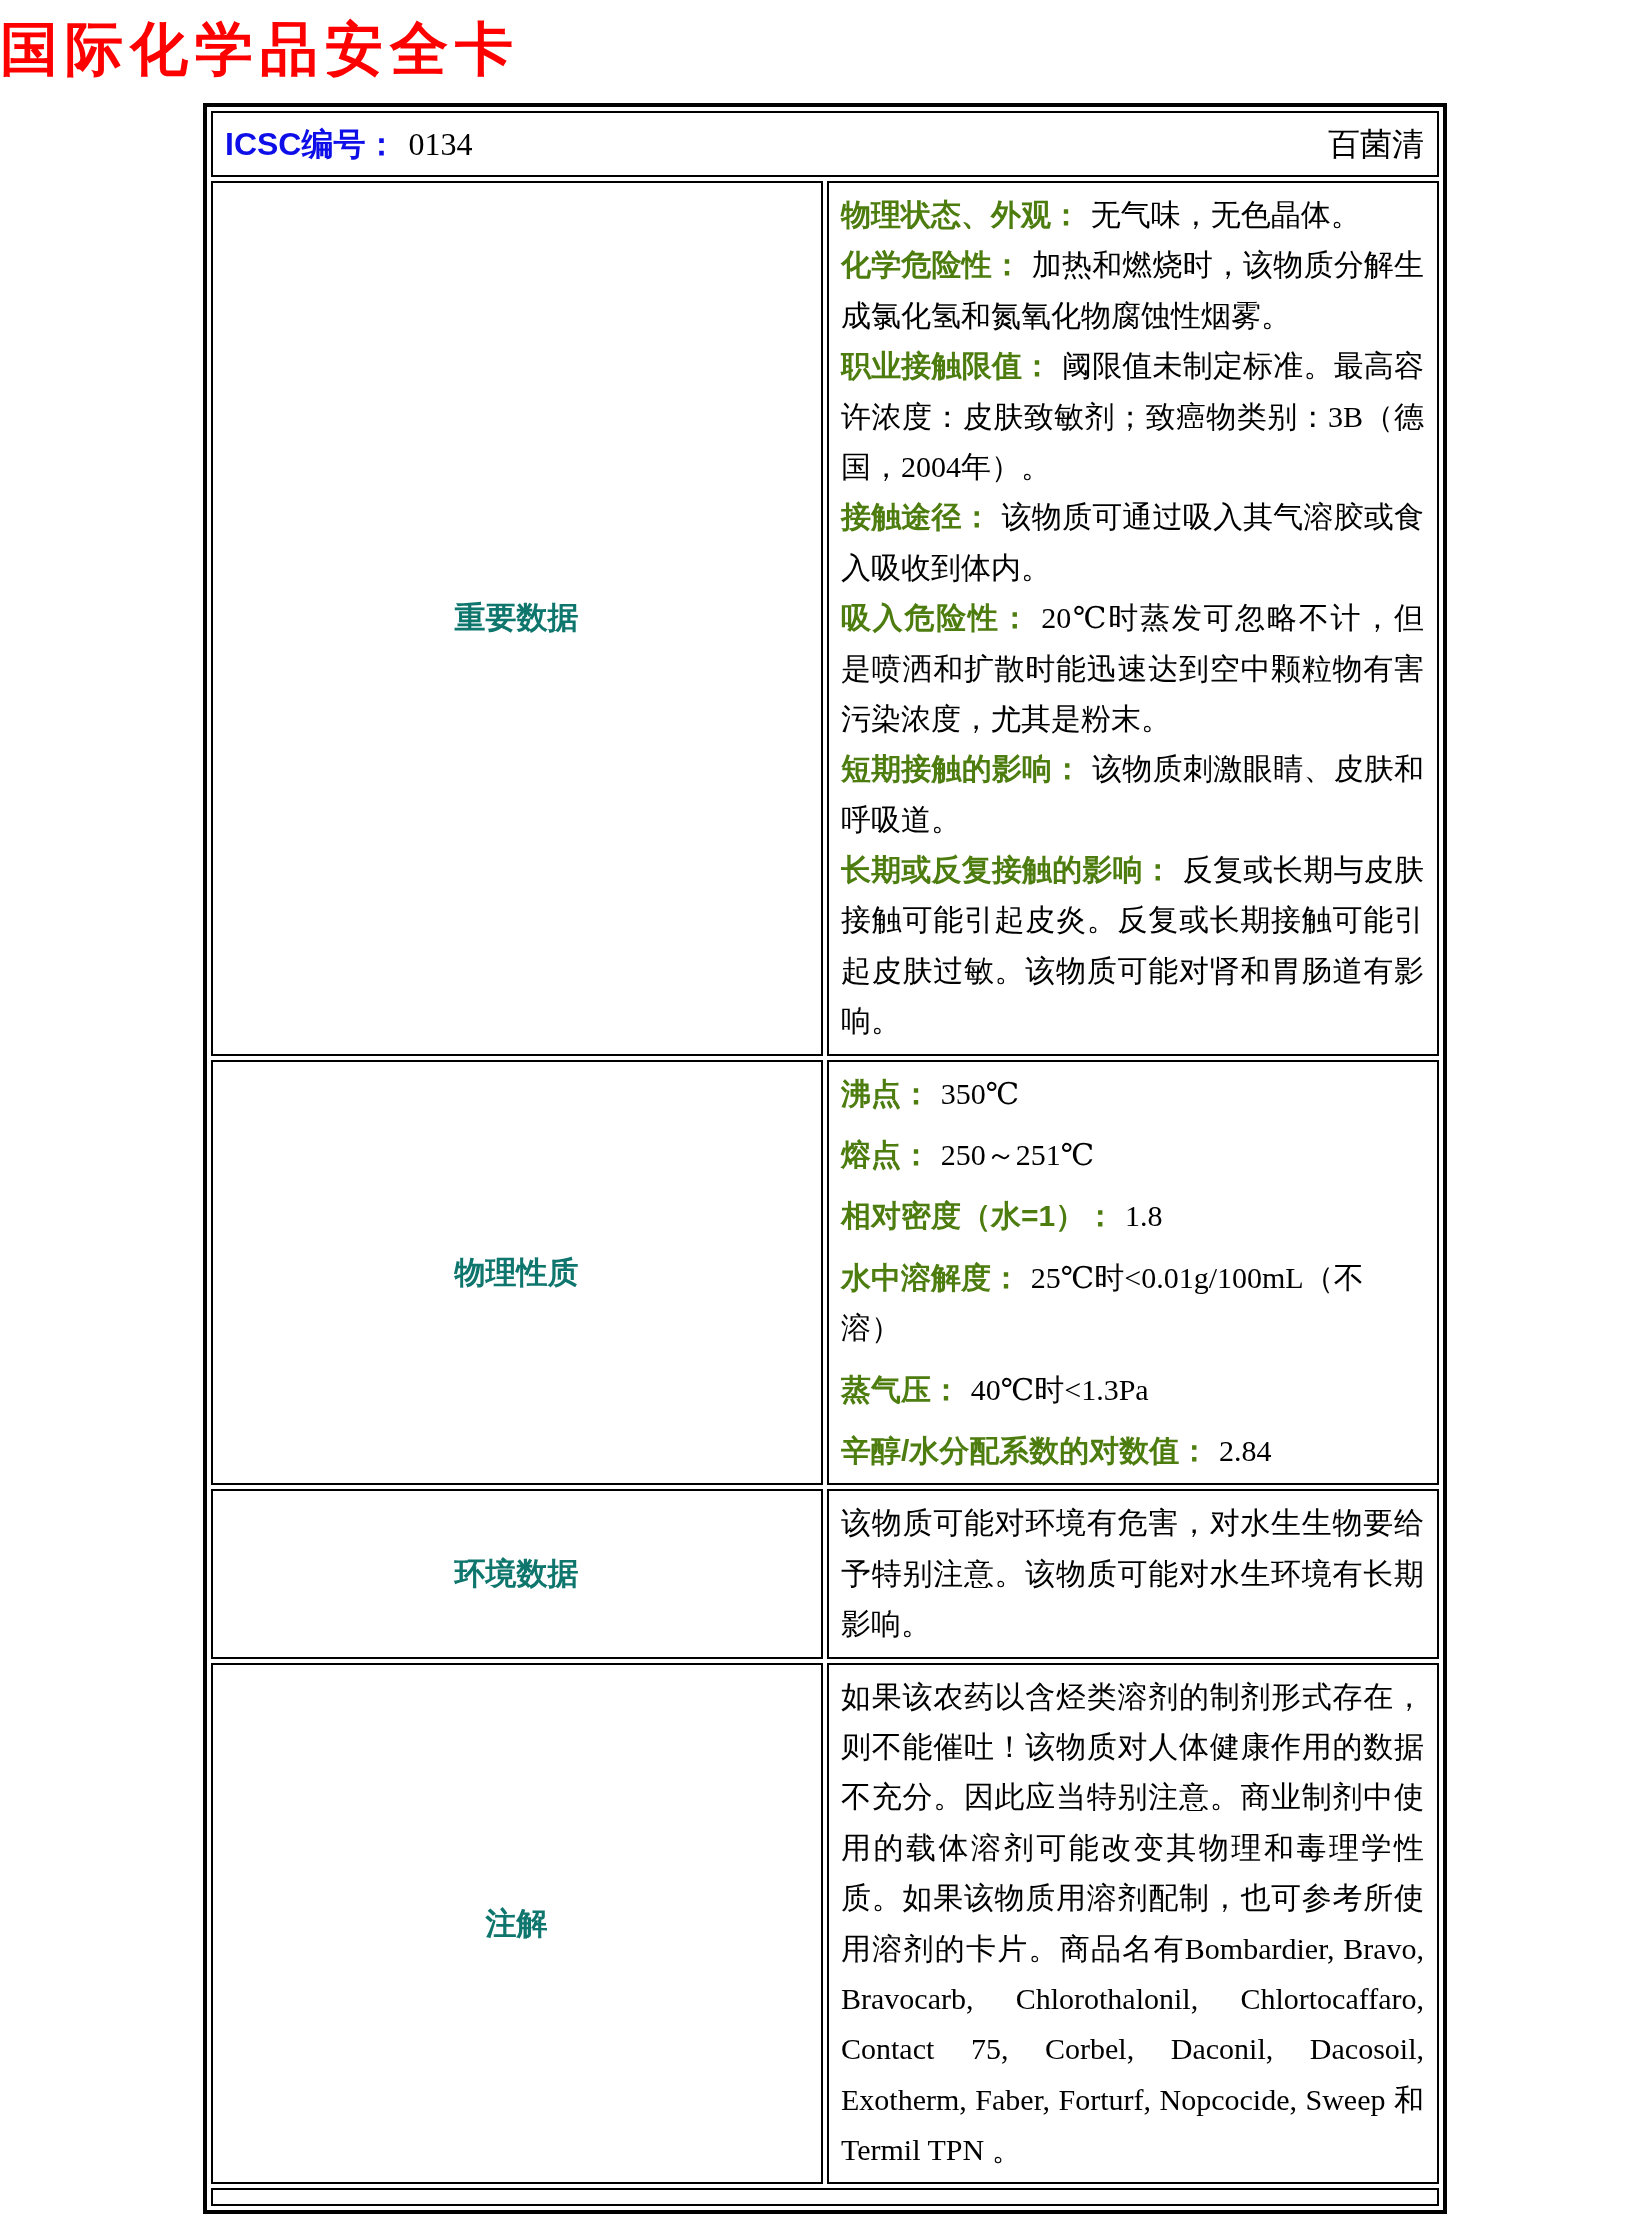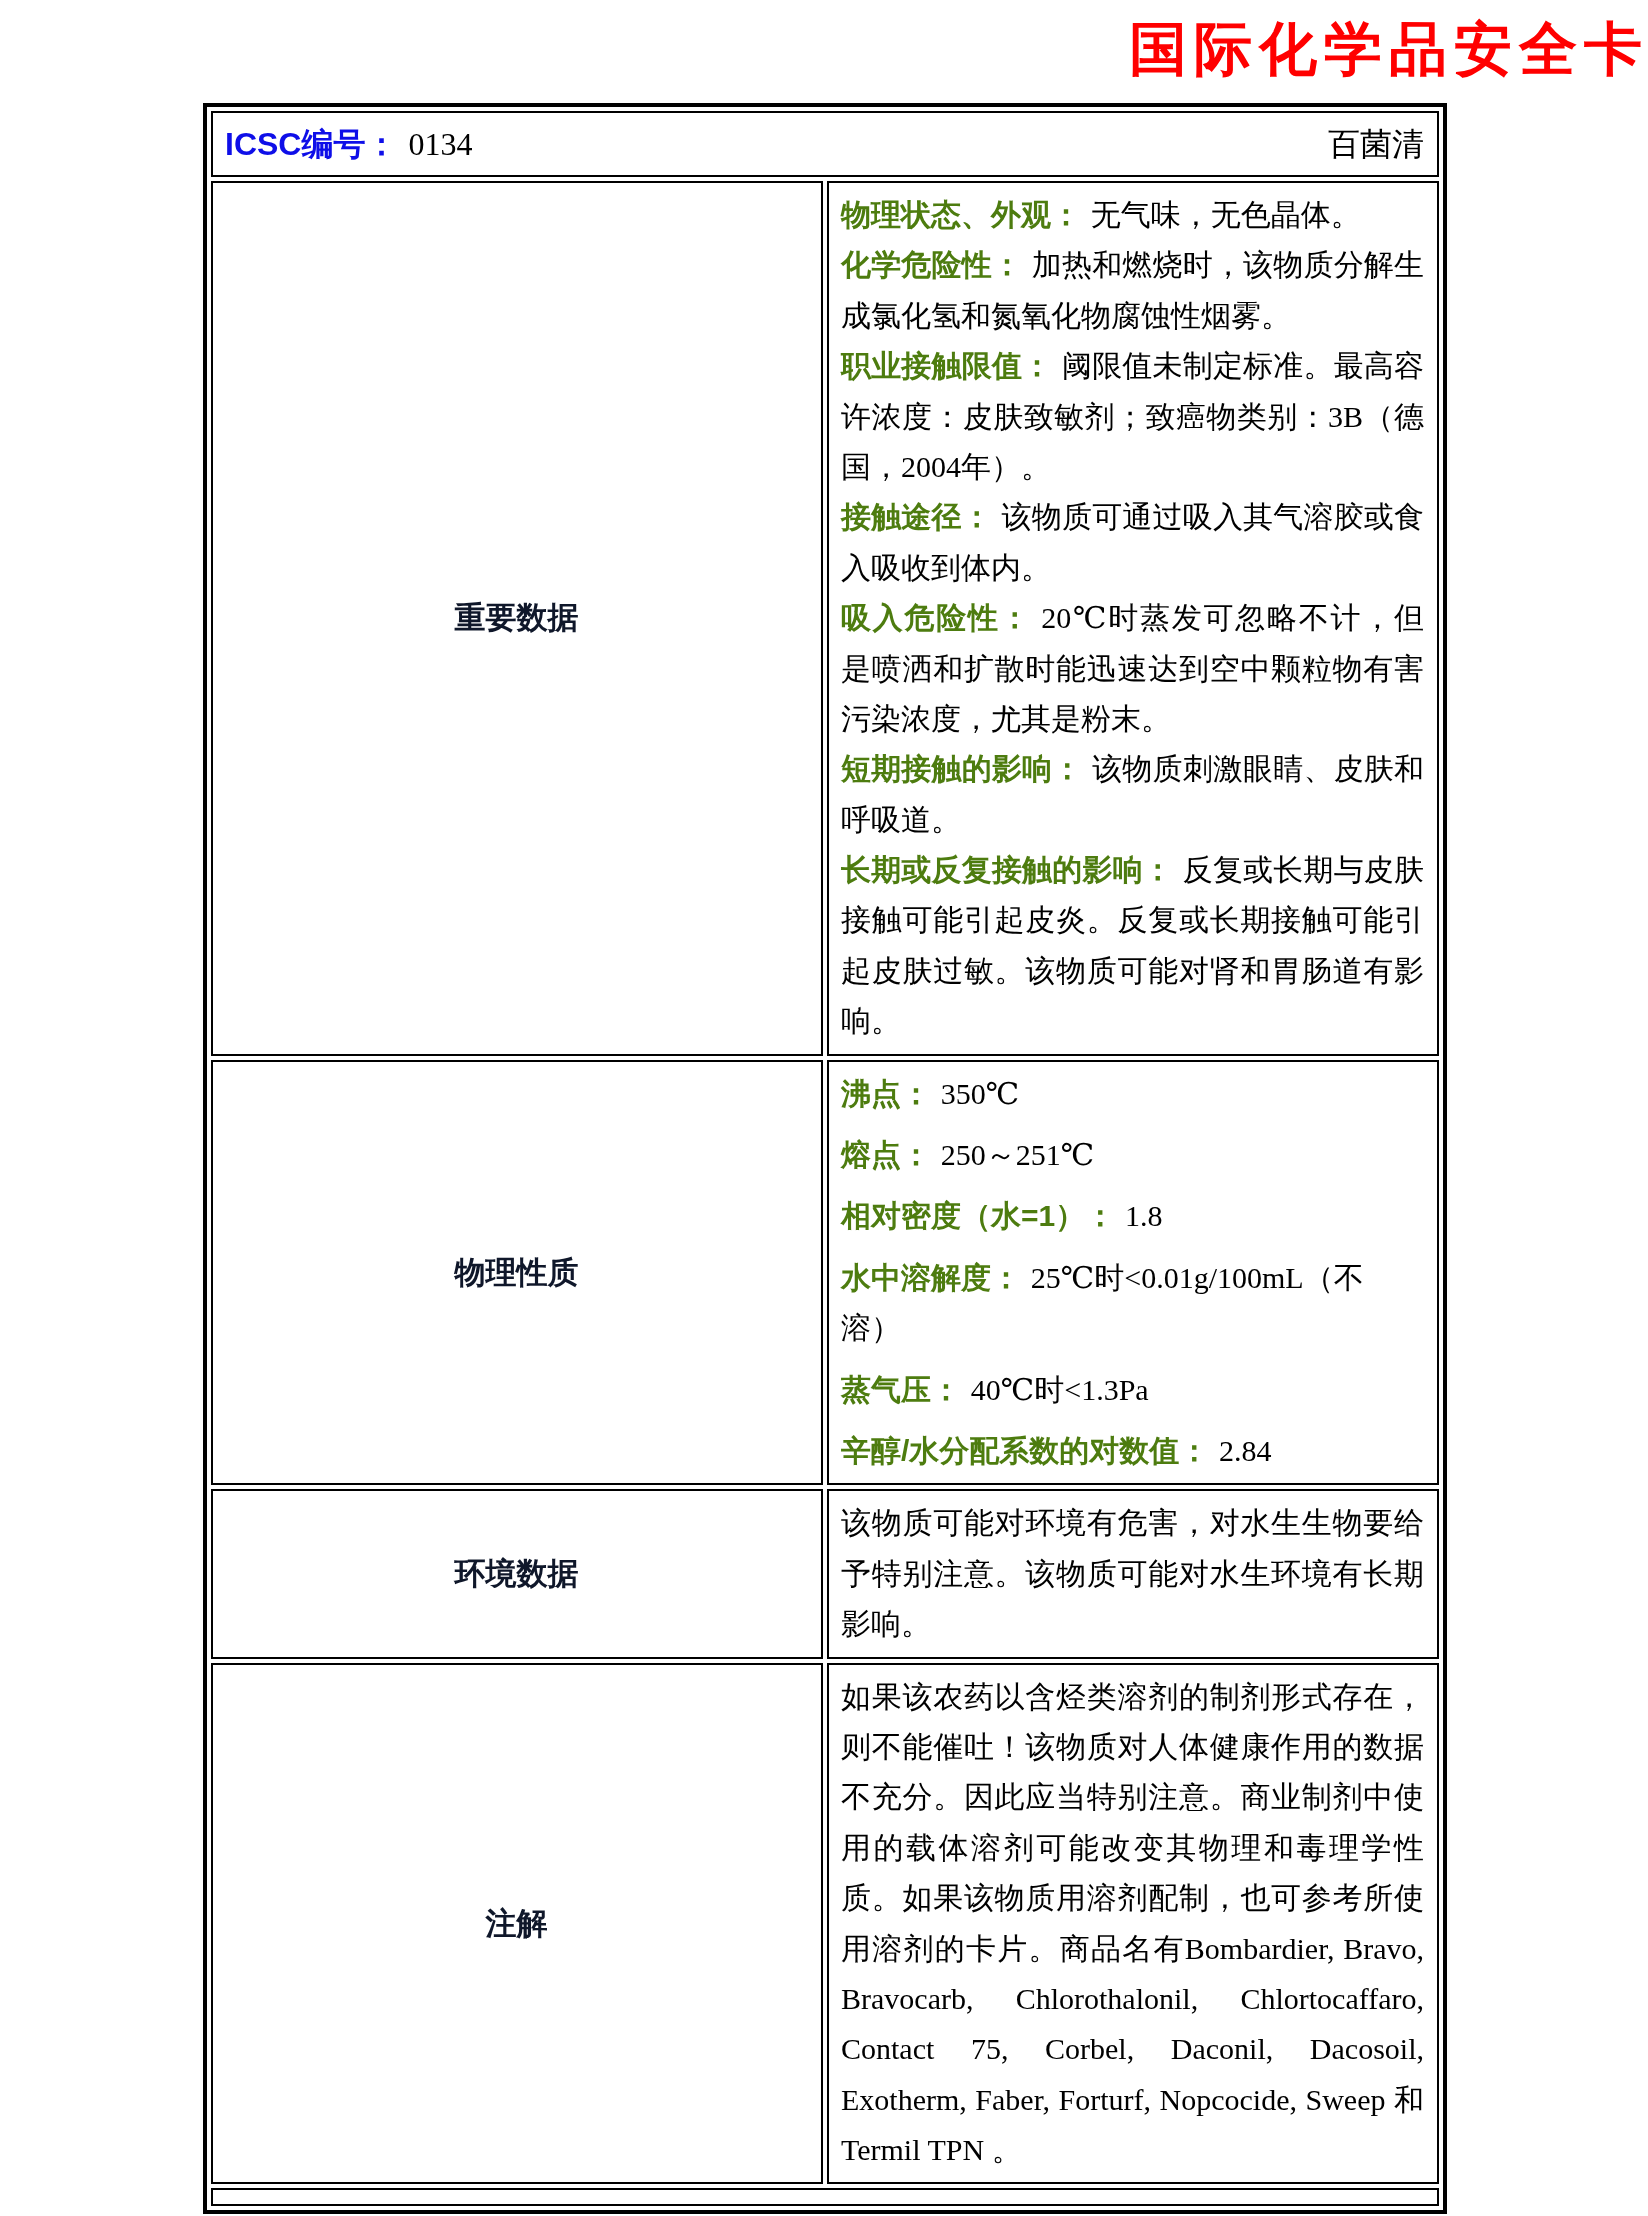--- a/index.html
+++ b/index.html
@@ -2,40 +2,40 @@
 <html style="font-size:11px"><head>
 <meta charset="utf-8">
 <style>
   html,body{margin:0;padding:0;}
   body{
     width:1649px;height:2216px;background:#ffffff;
     font-family:"Liberation Serif","DejaVu Serif",serif;
     color:#000;
   }
   .page-title{
-    text-align:right;color:#ff0000;font-weight:bold;
+    text-align:left;color:#ff0000;font-weight:bold;
     font-size:58px;letter-spacing:7px;
     font-family:"Liberation Serif","DejaVu Serif",serif;
     margin:11px 0 14px 0;
   }
   table.card{
     width:1244px;margin:0 auto;
     border:4.2px solid #000;
     border-collapse:separate;border-spacing:4.2px;
     table-layout:fixed;background:#fff;
   }
   td{
     border:2.1px solid #000;
     vertical-align:middle;
     padding:7px 12.5px;
     font-size:30px;
   }
   td.lblcol{
     width:157px;text-align:center;
-    color:#0f172a;font-weight:bold;
+    color:#0f766e;font-weight:bold;
     font-family:"Liberation Sans","DejaVu Sans",sans-serif;
     font-size:31px;padding:5.6px 2.8px;
   }
   .hdr{display:flex;justify-content:space-between;align-items:center;font-size:32px;line-height:1.5;}
   .hdr .icsc-lbl{color:#0e0ee8;font-weight:bold;font-family:"Liberation Sans","DejaVu Sans",sans-serif;margin-right:11px;}
   .hdr .left{display:flex;align-items:flex-start;}
   p.item{margin:0;line-height:1.68;text-align:justify;}
   .phys p.item{margin:0 12px 11px 0;text-align:left;}
   .phys p.item:last-child{margin-bottom:0;}
   .ilbl{

